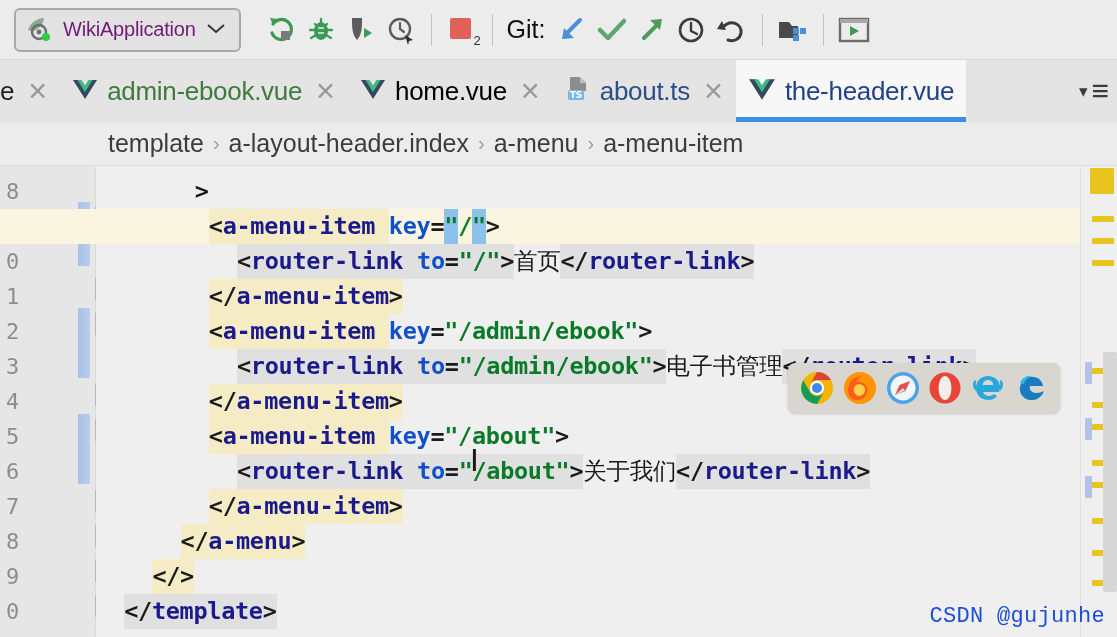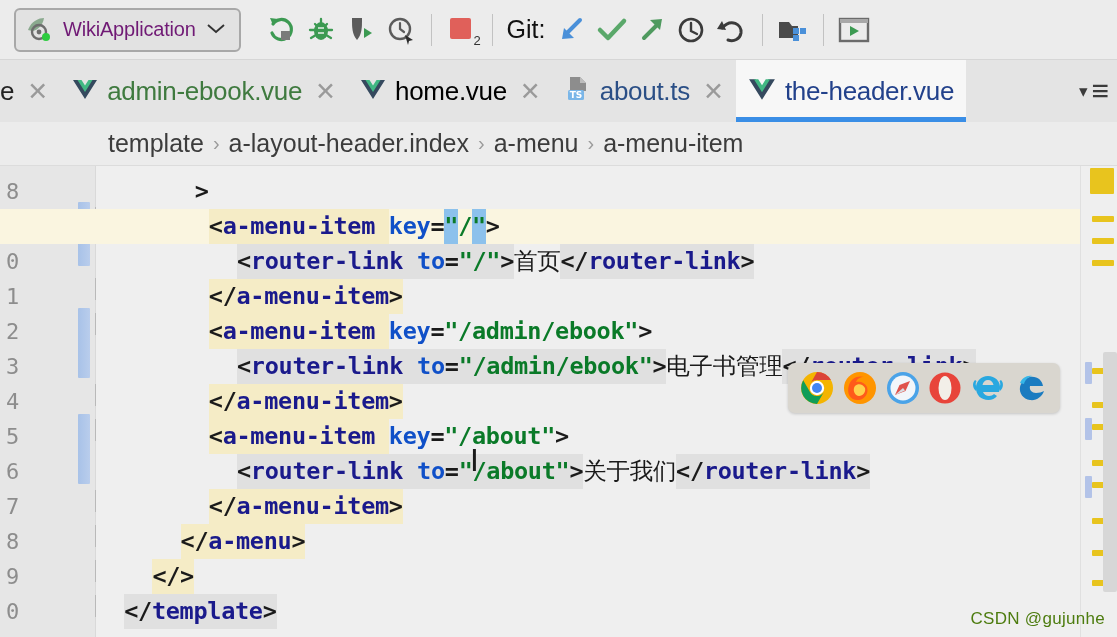--- a/index.html
+++ b/index.html
@@ -234,22 +234,22 @@
     background: #b3c3e8; border-radius: 1px;
   }
   .scroll-thumb {
     position: absolute; right: 0; width: 14px;
     background: #d7d7d7; border-radius: 2px;
   }
 
   
   .watermark {
     position: absolute; right: 12px; bottom: 8px;
-    font-size: 17px; color: #4d7c0f;
-    font-family: Liberation Sans, sans-serif;
+    font-size: 22px; color: #1d4ed8;
+    font-family: Liberation Mono, monospace;
     letter-spacing: 0.3px;
   }
 </style>
 </head>
 <body>
 
 <div id="app">
 
   <div class="toolbar">
 

